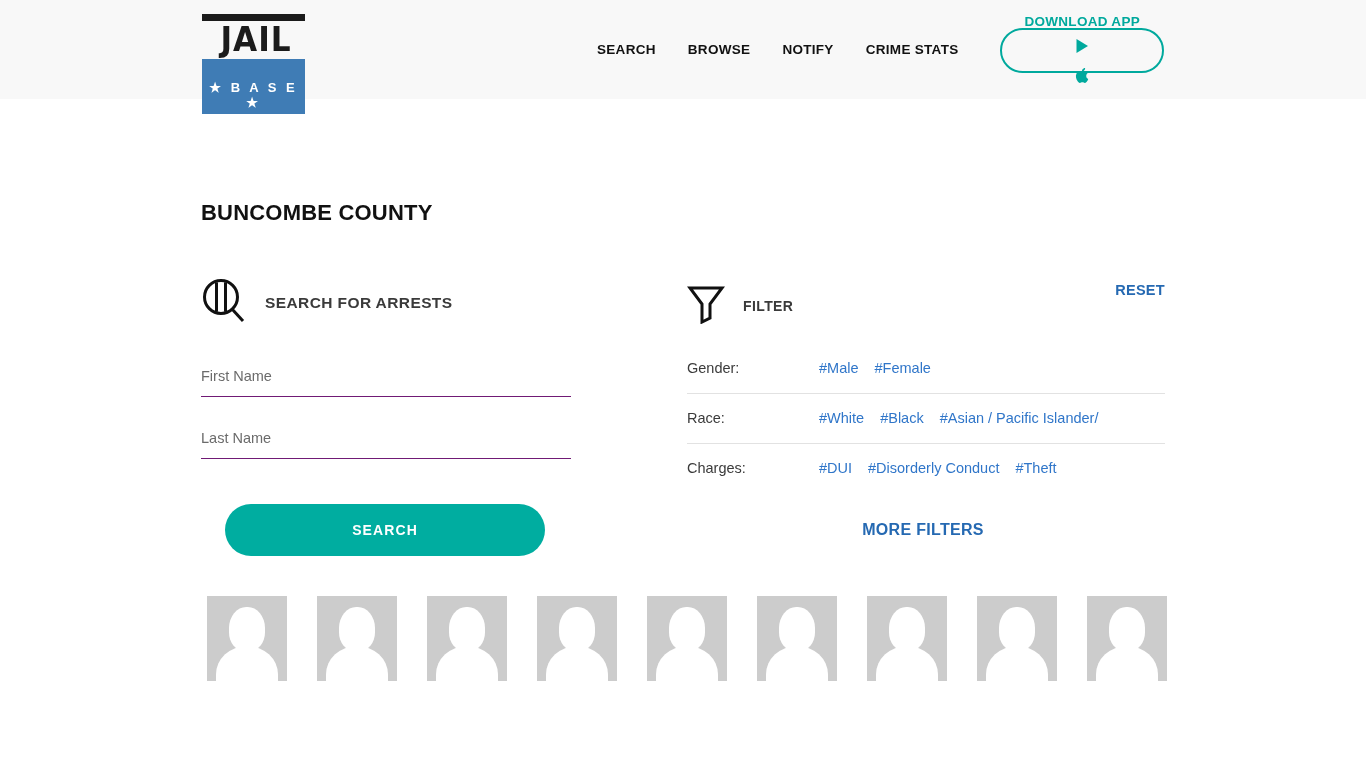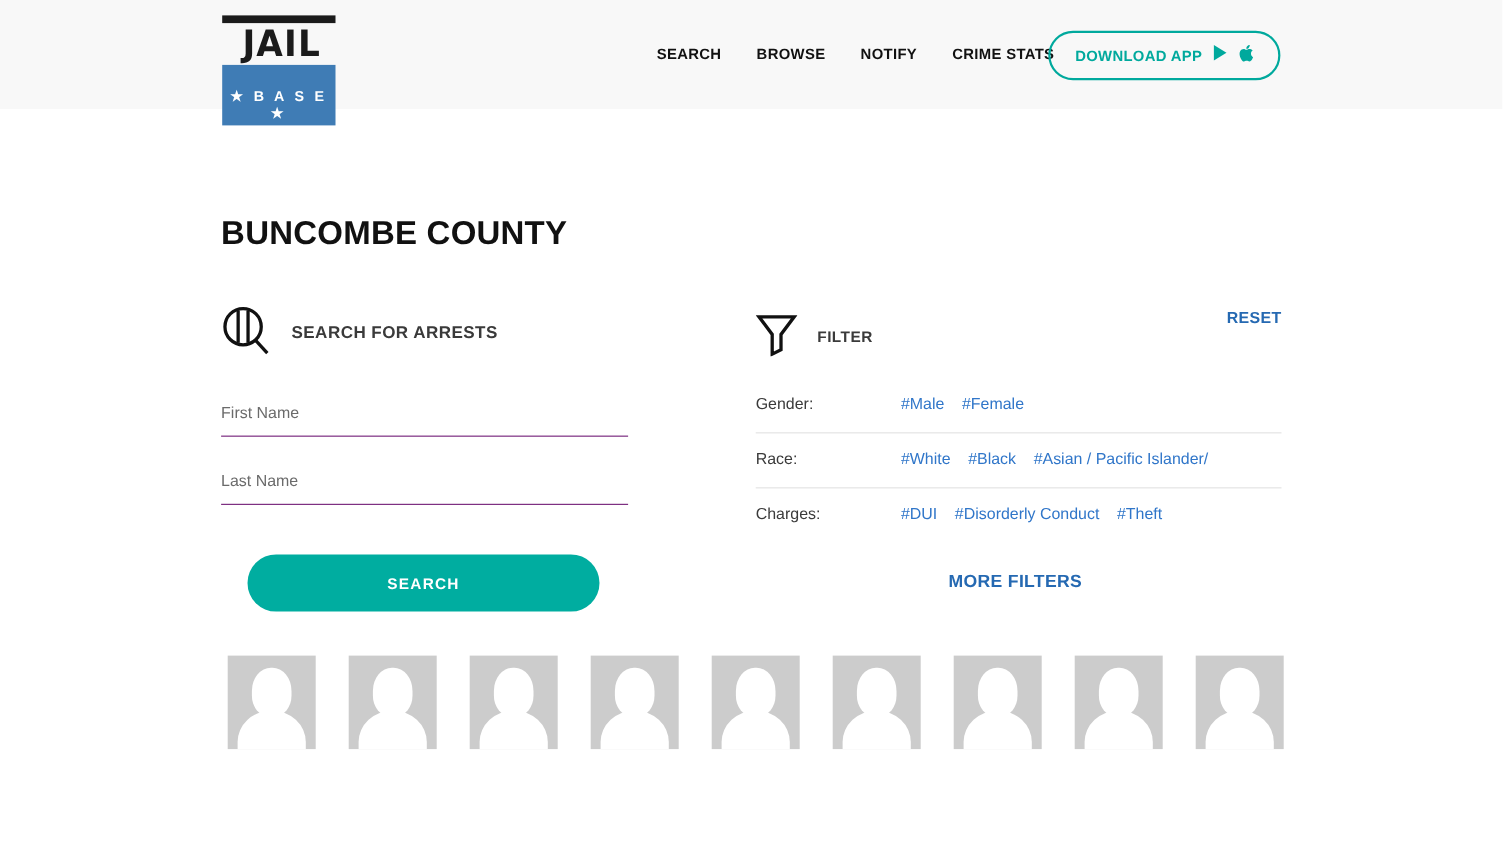--- a/index.html
+++ b/index.html
@@ -93,38 +93,39 @@
     border: 2px solid #00a99d;
     border-radius: 23px;
     display: flex;
     align-items: center;
     justify-content: center;
     padding: 0 22px;
     gap: 9px;
     background: transparent;
     cursor: pointer;
     white-space: nowrap;
+    flex-direction: column;
   }
   .download-label {
     color: #00a99d;
     font-size: 13.5px;
     font-weight: bold;
     letter-spacing: 0.3px;
   }
   .play-icon { display: block; }
   .apple-icon { display: block; }
 
   
   .content {
     width: 964px;
     margin: 0 auto;
     position: relative;
   }
   .page-title {
-    font-size: 30px;
+    font-size: 22px;
     font-weight: bold;
     color: #111111;
     letter-spacing: 0.2px;
     padding-top: 97px;
     line-height: 34px;
   }
 
   .panels {
     display: flex;
     margin-top: 46px;

